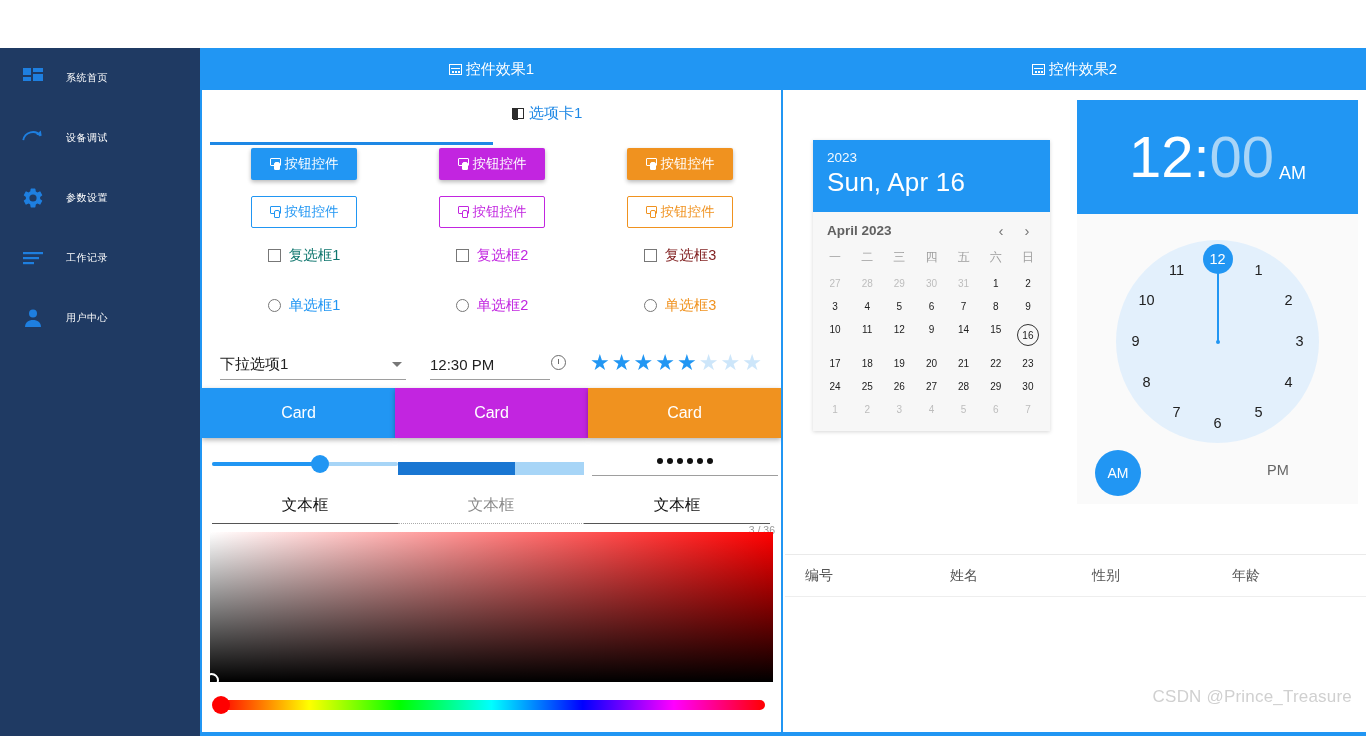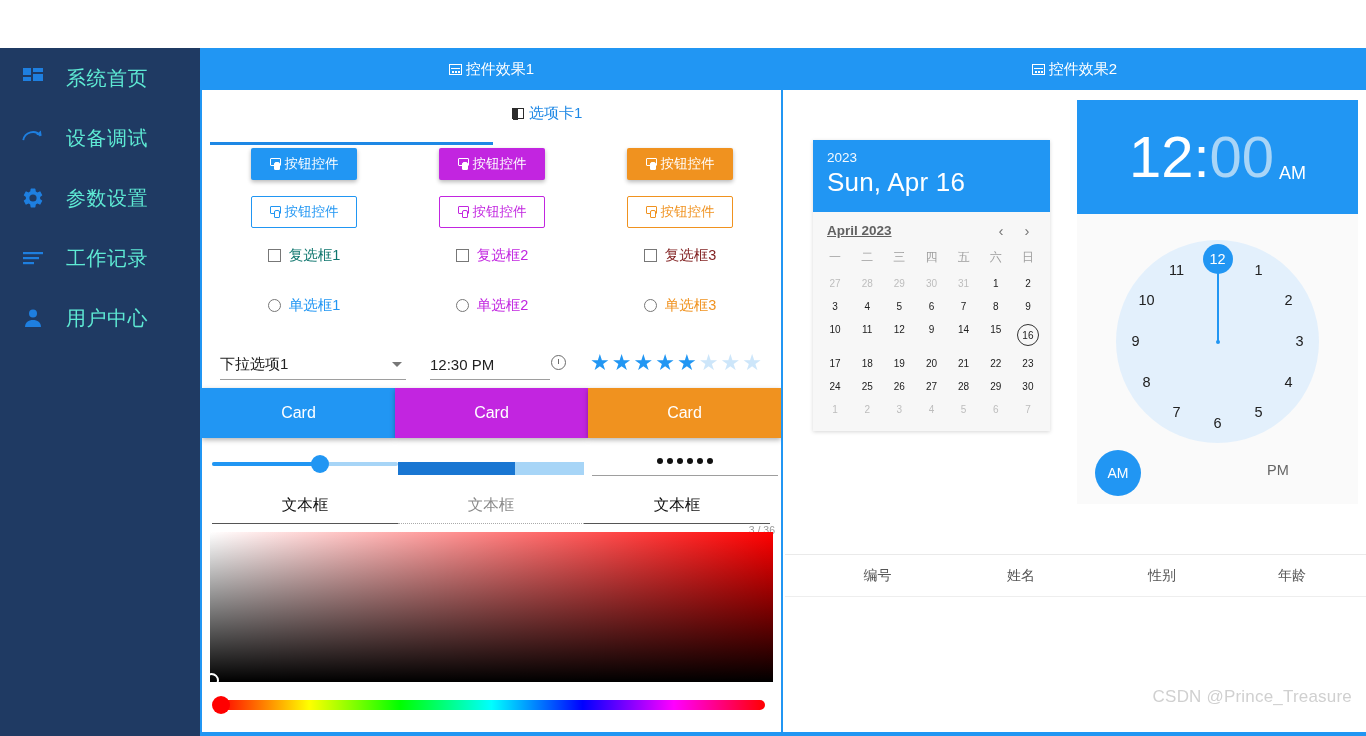--- a/index.html
+++ b/index.html
@@ -45,21 +45,21 @@
     position: absolute; left: 0; top: 48px; width: 200px; height: 688px;
     background: #1F3A63;
   }
   .side-item {
     height: 60px; display: flex; align-items: center; cursor: pointer;
   }
   .side-icon {
     width: 66px; display: flex; align-items: center; justify-content: center;
     color: #1E7FE0;
   }
-  .side-label { color: #5eead4; font-size: 20px; letter-spacing: .5px; }
+  .side-label { color: #ffffff; font-size: 10px; letter-spacing: .5px; }
 
   
   .tabstrip {
     position: absolute; left: 200px; top: 48px; width: 1166px; height: 42px;
     display: flex; background: #2196F3;
   }
   .tab-main {
     flex: 1; display: flex; align-items: center; justify-content: center;
     gap: 2px; color: #ffffff; font-size: 15px; cursor: pointer;
   }
@@ -206,21 +206,21 @@
 
   
   .datepicker {
     position:absolute; left: 28px; top: 50px; width: 237px;
     background:#F7F7F7; box-shadow: 0 1px 4px rgba(0,0,0,.16);
   }
   .dp-head { background:#2196F3; color:#fff; padding: 10px 14px 14px 14px; }
   .dp-year { font-size: 13.5px; opacity: .95; }
   .dp-date { font-size: 26px; margin-top: 2px; letter-spacing: .2px; }
   .dp-nav { display:flex; align-items:center; padding: 10px 10px 4px 14px; }
-  .dp-month { flex:1; font-size: 13.5px; font-weight: bold; color:#616161;text-decoration:underline; }
+  .dp-month { flex:1; font-size: 13.5px; font-weight: bold; color:#616161; }
   .dp-arrow { width:26px; text-align:center; font-size:15px; color:#757575; cursor:pointer; }
   .dp-grid { display:grid; grid-template-columns: repeat(7, 1fr); padding: 0 6px 10px 6px; }
   .dp-dow { text-align:center; font-size:12px; color:#9e9e9e; padding: 6px 0; }
   .dp-day {
     text-align:center; font-size:10px; color:#212121; padding: 6px 0; cursor:pointer;
     position:relative;
   }
   .dp-day.muted { color:#bdbdbd; }
   .dp-day.today span {
     display:inline-flex; align-items:center; justify-content:center;
@@ -256,21 +256,21 @@
     position:absolute; left: 18px; top: 236px; width: 46px; height:46px; border-radius:50%;
     background:#2196F3; color:#fff; display:flex;align-items:center;justify-content:center;
     font-size:14px; cursor:pointer;
   }
   .tp-pm {
     position:absolute; left: 190px; top: 248px; font-size:14.5px; color:#666; cursor:pointer;
   }
 
   .table-wrap {
     position:absolute; left: 0; top: 464px; width: 581px; height: 159px;
-    background:#fff; border-top: 1px solid #eaeaea; text-align: center;
+    background:#fff; border-top: 1px solid #eaeaea;
   }
   .tbl-head { display:flex; height: 42px; align-items:center; border-bottom:1px solid #eeeeee; }
   .th { font-size: 14px; color:#555; }
   .th.c0 { margin-left: 20px; width: 145px; }
   .th.c1 { width: 142px; }
   .th.c2 { width: 140px; }
   .th.c3 { width: 120px; }
   .watermark {
     position:absolute; right: 14px; bottom: 6px; font-size: 17px; color:#d0d0d0;
     font-family: "Liberation Sans", sans-serif; letter-spacing:.2px;

